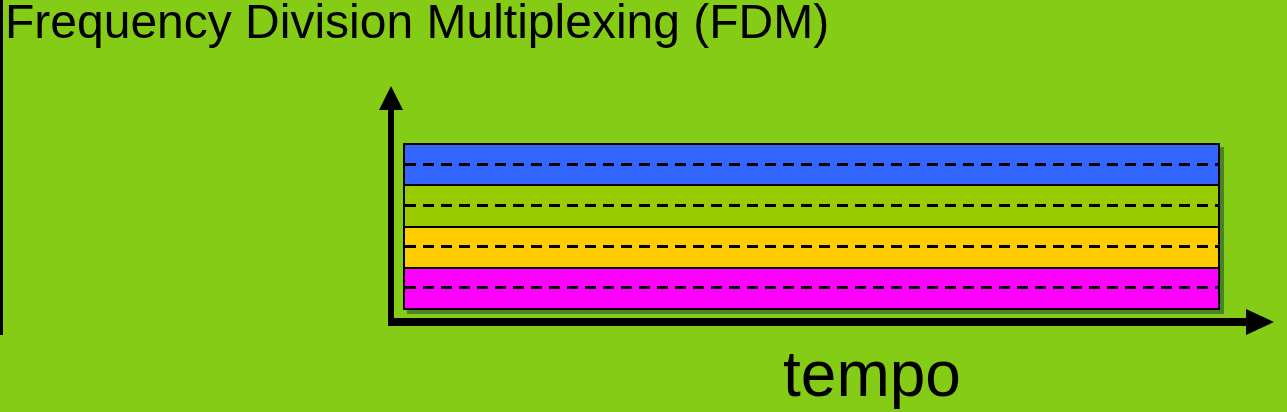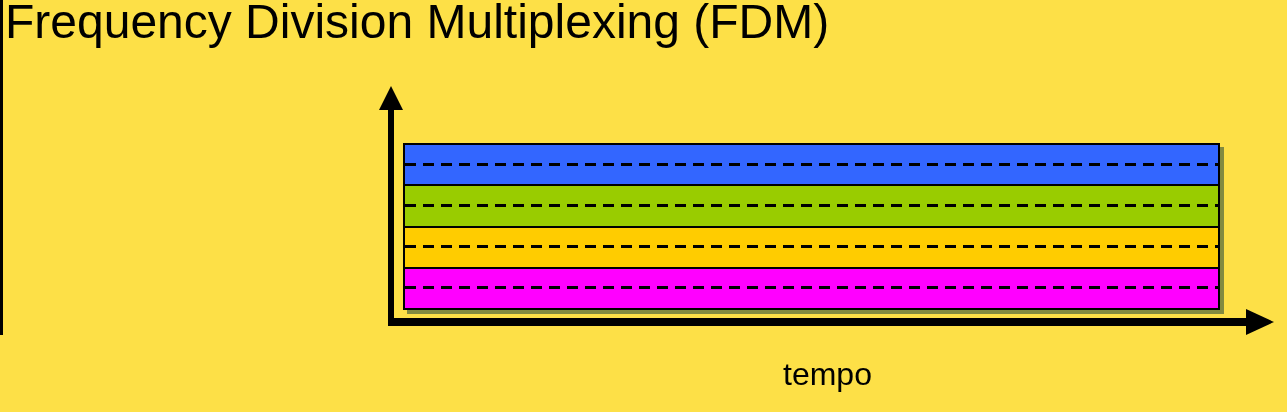--- a/index.html
+++ b/index.html
@@ -1,37 +1,37 @@
 <!DOCTYPE html>
 <html><head>
 <meta charset="utf-8">
 <style>
   html,body{margin:0;padding:0;background:#ffffff;}
   .stage{
     position:relative;
     width:1287px;height:412px;
-    background:#fde047;
+    background:#84cc16;
     overflow:hidden;
     font-family:"Liberation Sans","DejaVu Sans",sans-serif;
     color:#000;
   }
   .frame-line{
     position:absolute;left:0;top:0;width:3px;height:335px;background:#000;
   }
   .title{
     position:absolute;left:5px;top:-3px;
     font-size:48px;line-height:50px;white-space:nowrap;
   }
   .y-label{
     position:absolute;left:96px;top:192px;width:260px;
     font-size:48px;line-height:50px;text-align:right;white-space:nowrap;
   }
   .x-label{
     position:absolute;left:783px;top:349px;
-    font-size:32px;line-height:50px;white-space:nowrap;
+    font-size:64px;line-height:50px;white-space:nowrap;
   }
   
   .v-shaft{
     position:absolute;left:388px;top:104px;width:6px;height:222px;background:#000;
   }
   .v-arrow{
     position:absolute;left:379px;top:86px;width:0;height:0;
     border-left:12px solid transparent;border-right:12px solid transparent;
     border-bottom:24px solid #000;
   }

